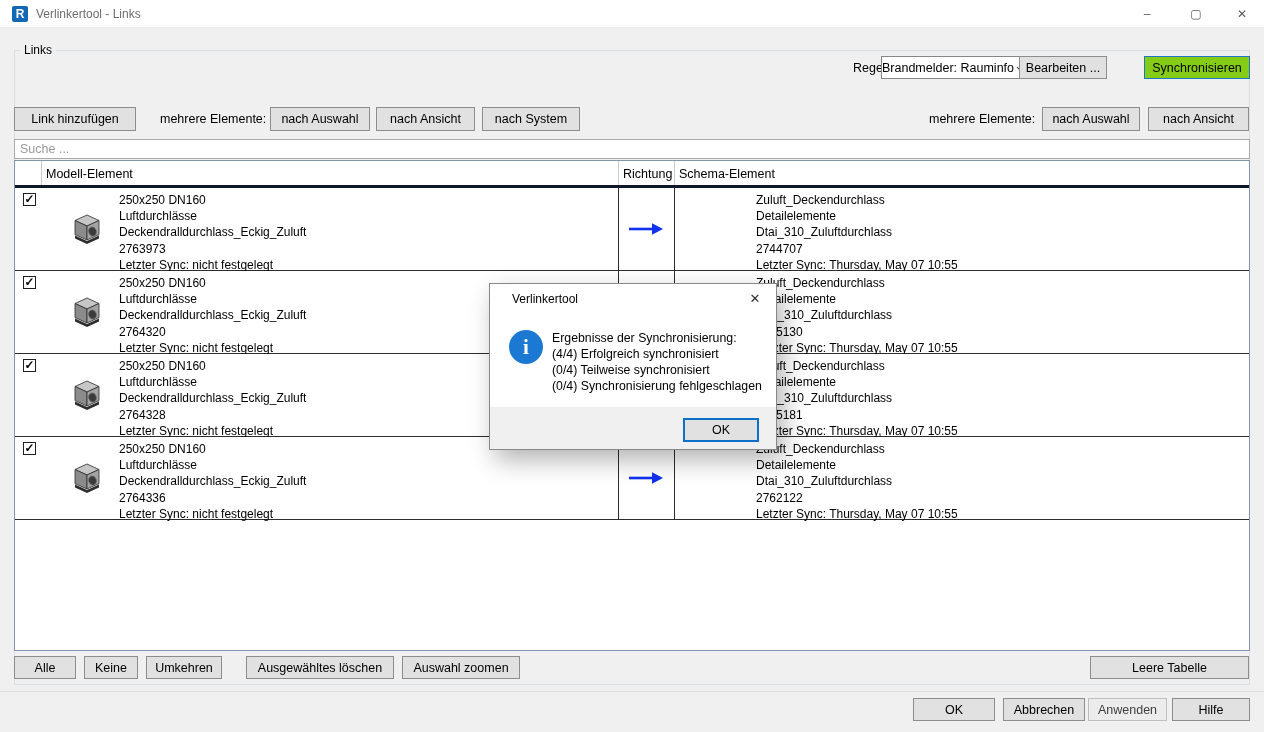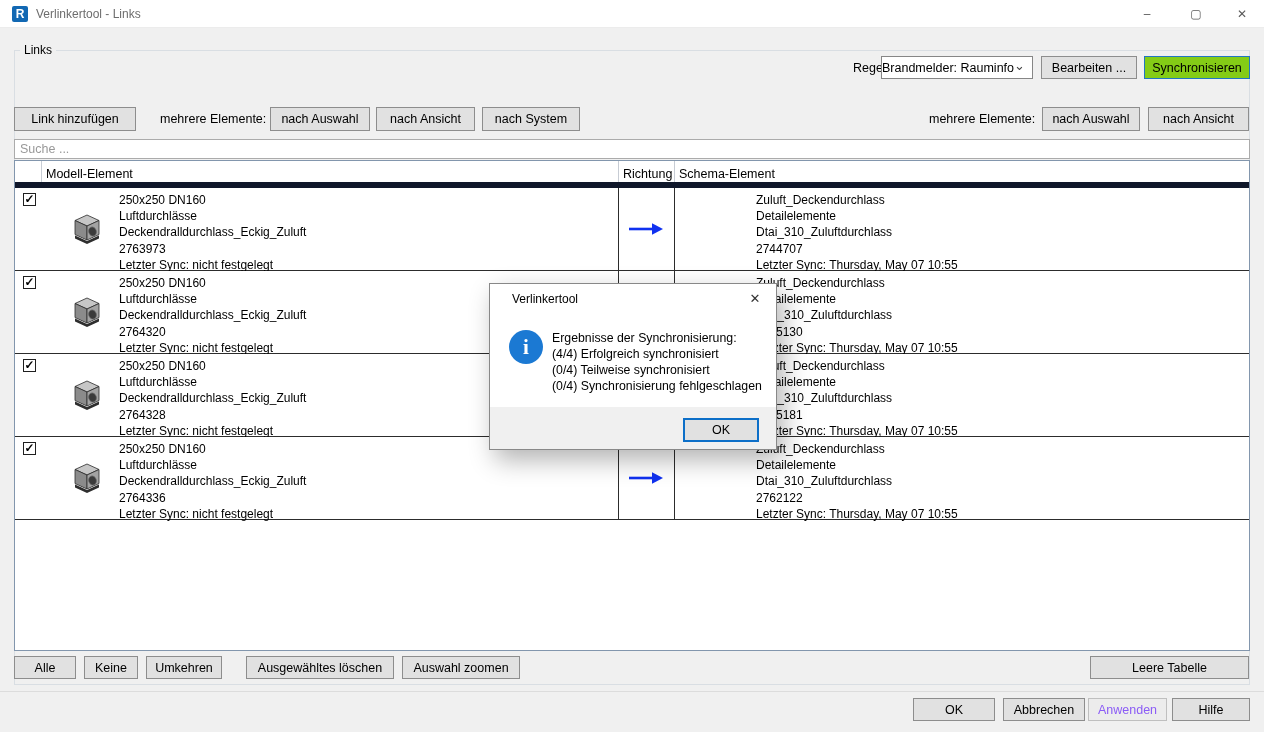--- a/index.html
+++ b/index.html
@@ -20,34 +20,34 @@
     color:#5a5a5a; font-size:12px; cursor:pointer; }
 
   
   .groupbox { position:absolute; left:14px; top:50px; width:1236px; height:635px; border:1px solid #d9dee3; }
   .group-label { position:absolute; left:20px; top:43px; font-size:12px; background:#f0f0f0; padding:0 4px; }
 
   
   .btn { position:absolute; height:23px; display:flex; align-items:center; justify-content:center;
     background:#e1e1e1; border:1px solid #8d8d8d; font-size:12.5px; cursor:pointer; white-space:nowrap; }
   .btn.primary { background:#84cc16; border-color:#2076c2; }
-  .btn.disabled { background:#ececec; border-color:#bfbfbf; color:#8b5cf6; cursor:default; }
+  .btn.disabled { background:#ececec; border-color:#bfbfbf; color:#404040; cursor:default; }
   .lbl { position:absolute; font-size:12.5px; white-space:nowrap; }
 
   .dropdown { position:absolute; left:881px; top:56px; width:152px; height:23px; background:#fff;
     border:1px solid #868686; display:flex; align-items:center; font-size:12.5px; cursor:pointer; }
   .dropdown .chev { position:absolute; right:7px; top:1px; color:#444; font-size:13px; }
 
   .search { position:absolute; left:14px; top:139px; width:1236px; height:20px; background:#fff;
     border:1px solid #ababab; font-size:12.5px; padding:0 5px; font-family:"Liberation Sans", sans-serif; }
   .search::placeholder { color:#999; }
 
   
   .grid { position:absolute; left:14px; top:160px; width:1236px; height:491px; background:#fff; border:1px solid #8296ad; }
-  .thead { position:absolute; left:0; top:0; width:100%; height:27px; background:#fff; border-bottom:6px solid #0f172a; }
+  .thead { position:absolute; left:0; top:0; width:100%; height:27px; background:#fff; border-bottom:3px solid #0f172a; }
   .thead .hlbl { position:absolute; top:6px; font-size:12.5px; white-space:nowrap; }
   .hline { position:absolute; top:0; bottom:0; width:1px; background:#c7ccd4; }
   .tbody { position:absolute; left:0; top:27px; width:100%; }
   .trow { position:relative; height:83px; border-bottom:1px solid #2c2c2c; background:#fff; }
   .vline { position:absolute; top:0; bottom:0; width:1px; background:#2c2c2c; }
   .cb { position:absolute; left:8px; top:5px; width:13px; height:13px; background:#fff; border:1px solid #1f1f1f;
     display:flex; align-items:center; justify-content:center; cursor:pointer; }
   .check-glyph { font-size:12px; font-weight:bold; margin-top:-2px; }
   .cube { position:absolute; left:58px; top:26px; }
   .cell-text { position:absolute; top:4px; }
@@ -88,21 +88,21 @@
   </div>
 
   <div class="groupbox"></div>
   <div class="group-label">Links</div>
 
   <div class="lbl" style="left:841px; top:61px;margin-left:12px;">Regel</div>
   <div class="dropdown">
     <span>Brandmelder: Rauminfo</span>
     <span class="chev">⌄</span>
   </div>
-  <div class="btn" style="left:1041px; top:56px; width:96px;">Bearbeiten ...</div>
+  <div class="btn" style="left:1019px; top:56px; width:88px;">Bearbeiten ...</div>
   <div class="btn primary" style="left:1144px; top:56px; width:106px;">Synchronisieren</div>
 
   <div class="btn" style="left:14px; top:107px; width:122px; height:24px;">Link hinzufügen</div>
   <div class="lbl" style="left:160px; top:112px;">mehrere Elemente:</div>
   <div class="btn" style="left:270px; top:107px; width:100px; height:24px;">nach Auswahl</div>
   <div class="btn" style="left:376px; top:107px; width:99px; height:24px;">nach Ansicht</div>
   <div class="btn" style="left:482px; top:107px; width:98px; height:24px;">nach System</div>
 
   <div class="lbl" style="left:929px; top:112px;">mehrere Elemente:</div>
   <div class="btn" style="left:1042px; top:107px; width:98px; height:24px;">nach Auswahl</div>

